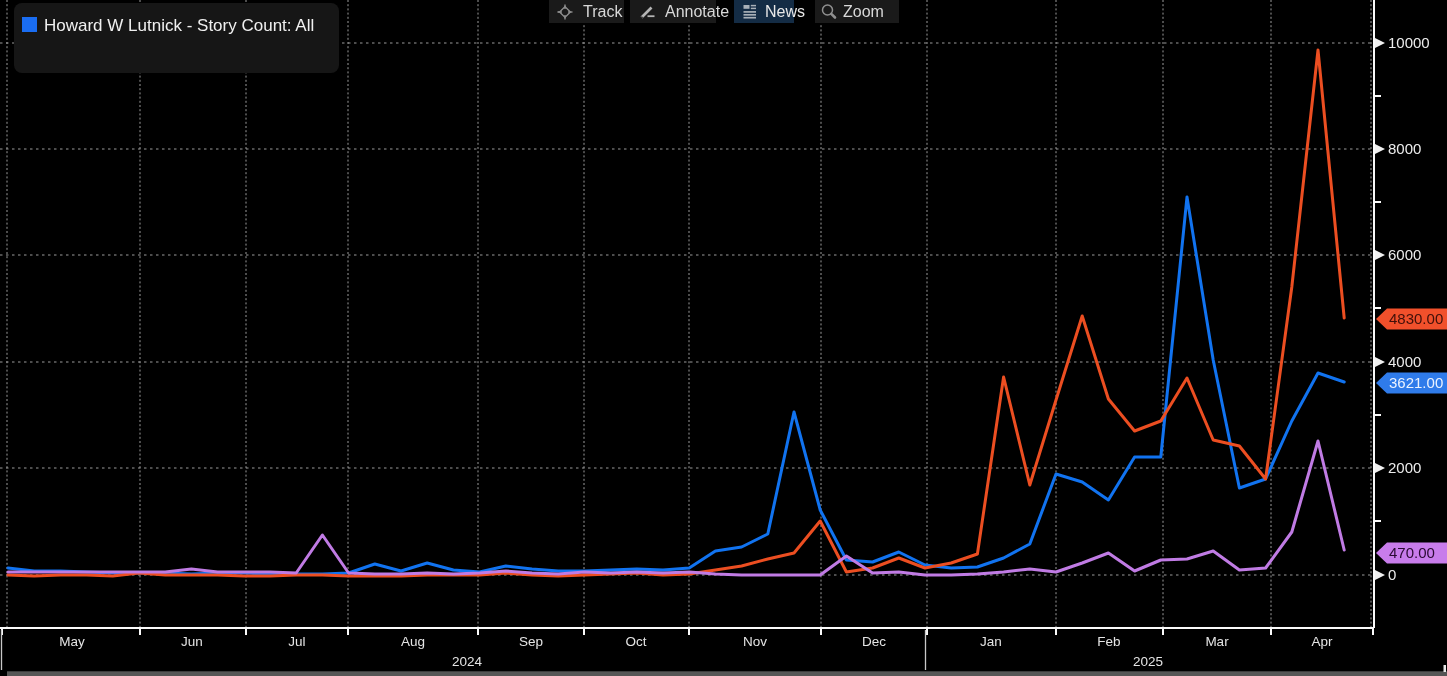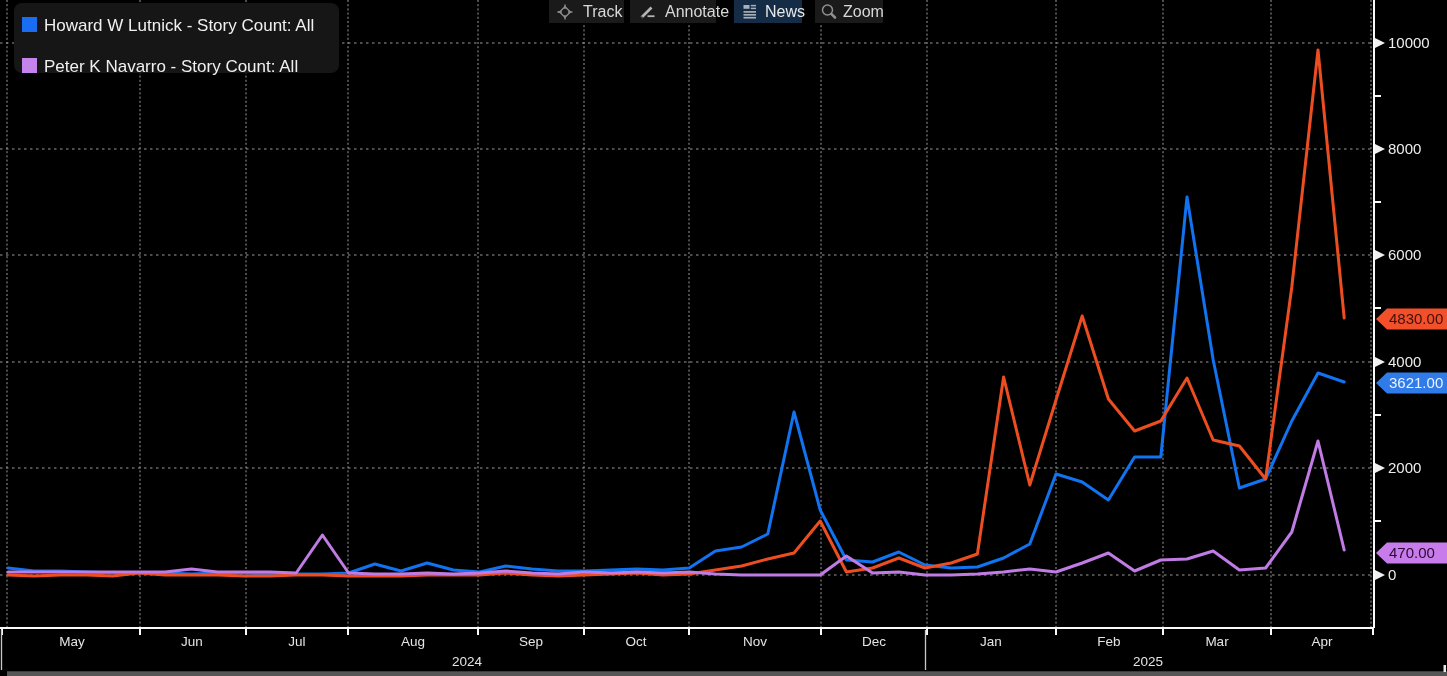--- a/index.html
+++ b/index.html
@@ -95,52 +95,51 @@
 <text x="1109" y="646" class="ml" text-anchor="middle">Feb</text>
 <text x="1217" y="646" class="ml" text-anchor="middle">Mar</text>
 <text x="1322" y="646" class="ml" text-anchor="middle">Apr</text>
 <text x="467" y="666" class="yl" text-anchor="middle">2024</text>
 <text x="1148" y="666" class="yl" text-anchor="middle">2025</text>
 <rect x="7" y="671.3" width="1440" height="4.7" fill="#565656"></rect>
 <rect x="1443.5" y="665" width="2.5" height="7" fill="#e8e8e8"></rect>
 </svg>
 <div class="legend">
 <div class="lrow" style="top:13px"><span class="sw" style="background:#1a6df2"></span>Howard W Lutnick - Story Count: All</div>
-<div class="lrow" style="top:54px"><span class="sw" style="background:#c583ec"></span>Peter K Navarro - Story Count: All</div>
 </div>
 <div class="btn" style="left:549px;width:75px;">
 <svg width="18" height="18" style="position:absolute;left:7px;top:2.5px" viewBox="0 0 18 18">
 <rect x="5.2" y="5.2" width="7.6" height="7.6" fill="none" stroke="#909090" stroke-width="1.4" transform="rotate(45 9 9)"></rect>
 <line x1="9" y1="1.5" x2="9" y2="6" stroke="#909090" stroke-width="1.4"></line>
 <line x1="9" y1="12" x2="9" y2="16.5" stroke="#909090" stroke-width="1.4"></line>
 <line x1="1.5" y1="9" x2="6" y2="9" stroke="#909090" stroke-width="1.4"></line>
 <line x1="12" y1="9" x2="16.5" y2="9" stroke="#909090" stroke-width="1.4"></line>
 <polygon points="1.2,9 3.4,7.9 3.4,10.1" fill="#909090"></polygon>
 </svg>
 <span style="position:absolute;left:34px;">Track</span>
     </div>
 <div class="btn" style="left:630px;width:86px;">
 <svg width="18" height="18" style="position:absolute;left:10px;top:3px" viewBox="0 0 18 18">
 <line x1="1.5" y1="14.5" x2="11.5" y2="4.5" stroke="#b4b4b4" stroke-width="2.6"></line>
 <polygon points="1,15 3.5,14.7 1.6,12.9" fill="#2a2a2a"></polygon>
 <line x1="7.5" y1="13.2" x2="14.5" y2="13.2" stroke="#b4b4b4" stroke-width="1.8"></line>
 </svg>
 <span style="position:absolute;left:35px;">Annotate</span>
     </div>
-<div class="btn" style="left:734px;width:68px;background:#142c45;color:#e8e8e8;">
+<div class="btn" style="left:734px;width:60px;background:#142c45;color:#e8e8e8;">
 <svg width="14" height="18" style="position:absolute;left:9px;top:2px" viewBox="0 0 14 18">
 <rect x="0.5" y="3" width="6" height="3.8" fill="#a8b0b8"></rect>
 <line x1="7.8" y1="3.6" x2="13" y2="3.6" stroke="#a8b0b8" stroke-width="1.5"></line>
 <line x1="7.8" y1="6.4" x2="13" y2="6.4" stroke="#a8b0b8" stroke-width="1.5"></line>
 <line x1="0.5" y1="9.9" x2="13" y2="9.9" stroke="#a8b0b8" stroke-width="1.7"></line>
 <line x1="0.5" y1="12.8" x2="13" y2="12.8" stroke="#a8b0b8" stroke-width="1.7"></line>
 <line x1="0.5" y1="15.7" x2="13" y2="15.7" stroke="#a8b0b8" stroke-width="1.7"></line>
 </svg>
 <span style="position:absolute;left:31px;">News</span>
     </div>
-<div class="btn" style="left:815px;width:68px;">
+<div class="btn" style="left:815px;width:84px;">
 <svg width="18" height="18" style="position:absolute;left:5px;top:2.5px" viewBox="0 0 18 18">
 <circle cx="7.5" cy="7" r="5" fill="none" stroke="#909090" stroke-width="1.5"></circle>
 <line x1="11.3" y1="10.8" x2="15" y2="14.5" stroke="#909090" stroke-width="2.6" stroke-linecap="round"></line>
 </svg>
 <span style="position:absolute;left:28px;">Zoom</span>
     </div>
 </div>
 
 </body></html>

